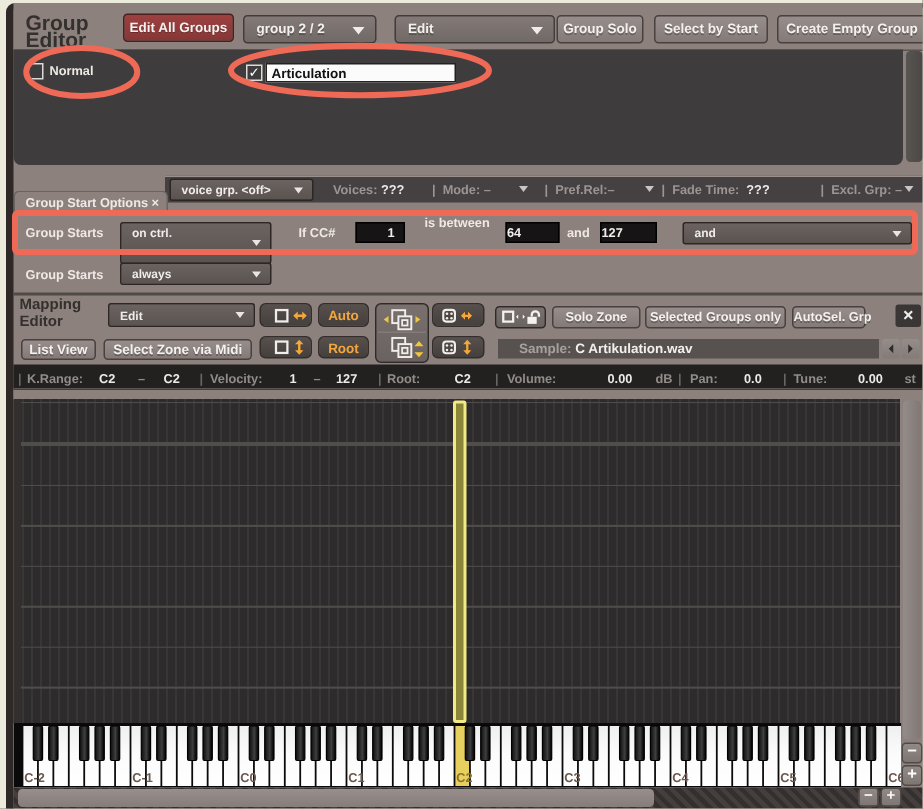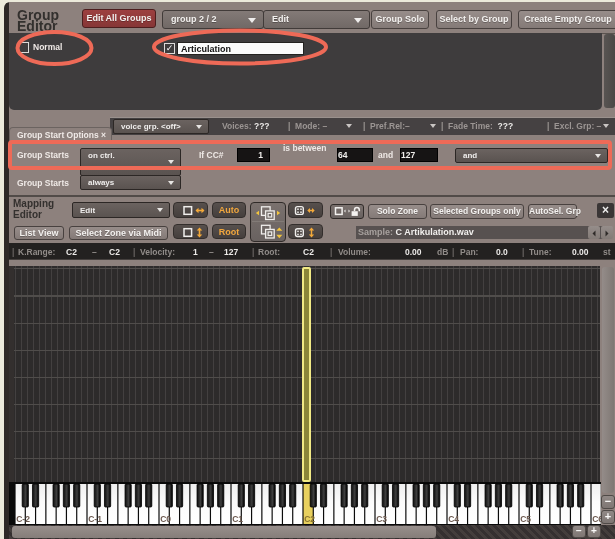--- a/index.html
+++ b/index.html
@@ -31,24 +31,24 @@
  background:linear-gradient(#57504d,#453f3d);color:#f2a73d;font-size:9px;font-weight:bold;
  text-align:center;}
 </style>
 </head>
 <body>
 <div id="panel" class="abs"></div>
 
 <div class="abs" id="topbar" style="left:9px;top:2px;width:606px;height:31px;background:#8d817d;border-bottom:1px solid #5a534f;"></div>
 <div class="dark" style="left:17px;top:10px;font-size:14px;line-height:11px;">Group<br>Editor</div>
 <div class="btn" style="left:82px;top:9px;width:74px;height:19px;background:linear-gradient(#9d4040,#863636);border-color:#4c1e1e;">Edit All Groups</div>
-<div class="drop" style="left:162px;top:10px;width:102px;height:19px;">group 2 / 2</div>
+<div class="drop" style="left:162px;top:10px;width:89px;height:19px;">group 2 / 2</div>
 <div class="drop" style="left:263px;top:10px;width:107px;height:19px;">Edit</div>
 <div class="btn" style="left:371px;top:10px;width:58px;height:19px;">Group Solo</div>
-<div class="btn" style="left:436px;top:10px;width:76px;height:19px;">Select by Group</div>
+<div class="btn" style="left:436px;top:10px;width:76px;height:19px;">Select by Start</div>
 <div class="btn" style="left:518px;top:10px;width:100px;height:19px;">Create Empty Group</div>
 
 <div class="abs" id="glist" style="left:9px;top:33px;width:593px;height:77px;background:#3e3c3d;border-radius:0 0 5px 5px;"></div>
 <div class="abs" style="left:604px;top:34px;width:11px;height:74px;background:linear-gradient(90deg,#585452,#4b4846);border-radius:3px;"></div>
 <div class="abs" style="left:18px;top:42px;width:9px;height:9px;border:1px solid #dddbd9;background:#3e3c3d;"></div>
 <div class="lbl" style="left:33px;top:42px;">Normal</div>
 <div class="abs" style="left:164px;top:43px;width:9px;height:9px;border:1px solid #dddbd9;background:#3e3c3d;color:#fff;font-size:9px;line-height:9px;text-align:center;">✓</div>
 <div class="abs" style="left:177px;top:42px;width:127px;height:13px;background:#fbfbfb;border:1px solid #242220;color:#111;font-size:9px;font-weight:bold;line-height:13px;padding-left:3px;box-sizing:border-box;">Articulation</div>
 
 <div class="abs" style="left:110px;top:117px;width:505px;height:18px;background:#454142;border-top:1px solid #9a918d;box-sizing:border-box;"></div>
@@ -140,21 +140,21 @@
       <path d="M23.5 6V4.9a2.4 2.4 0 014.8 0v1.3" fill="none" stroke="#f4f2f0" stroke-width="1.5"></path>
       <rect x="20.6" y="6.2" width="6.2" height="4.7" fill="#f4f2f0"></rect>
     </svg></div>
 <div class="btn" style="left:368px;top:204px;width:59px;height:15px;line-height:13px;font-size:8.5px;">Solo Zone</div>
 <div class="btn" style="left:430px;top:204px;width:94px;height:15px;line-height:13px;font-size:8.5px;">Selected Groups only</div>
 <div class="btn" style="left:528px;top:204px;width:49px;height:15px;line-height:13px;font-size:8.5px;">AutoSel. Grp</div>
 <div class="abs" style="left:597px;top:203px;width:17px;height:15px;background:#3a3636;border-radius:2px;color:#eee;font-size:12px;font-weight:bold;text-align:center;line-height:14px;">×</div>
 
 <div class="btn" style="left:14px;top:226px;width:50px;height:14px;line-height:12px;">List View</div>
 <div class="btn" style="left:69px;top:226px;width:99px;height:14px;line-height:12px;">Select Zone via Midi</div>
-<div class="abs" style="left:332px;top:226px;width:254px;height:13px;background:#575150;color:#a7a19e;font-size:9px;font-weight:bold;line-height:13px;padding-left:2px;box-sizing:border-box;margin-left:24px;">Sample: <span style="color:#f2f0ee;">C Artikulation.wav</span></div>
+<div class="abs" style="left:332px;top:226px;width:254px;height:13px;background:#575150;color:#a7a19e;font-size:9px;font-weight:bold;line-height:13px;padding-left:14px;box-sizing:border-box;">Sample: <span style="color:#f2f0ee;">C Artikulation.wav</span></div>
 <div class="abs" style="left:588px;top:226px;width:12px;height:13px;background:linear-gradient(#958d8a,#837b77);border-radius:2px;"><svg width="12" height="13">
       <path d="M7.5 3.5L4.5 6.5l3 3z" fill="#2e2a28"></path>
     </svg></div>
 <div class="abs" style="left:601px;top:226px;width:12px;height:13px;background:linear-gradient(#958d8a,#837b77);border-radius:2px;"><svg width="12" height="13">
       <path d="M4.5 3.5l3 3-3 3z" fill="#2e2a28"></path>
     </svg></div>
 
 <div class="abs" id="sbar" style="left:9px;top:243px;width:606px;height:16px;background:#232120;"></div>
 <div class="abs" id="sbtxt" style="left:0;top:247px;width:615px;height:10px;color:#918c89;font-size:8.5px;font-weight:bold;">
     <span style="position:absolute;left:12px;top:0;color:#6a6562;">|</span>

